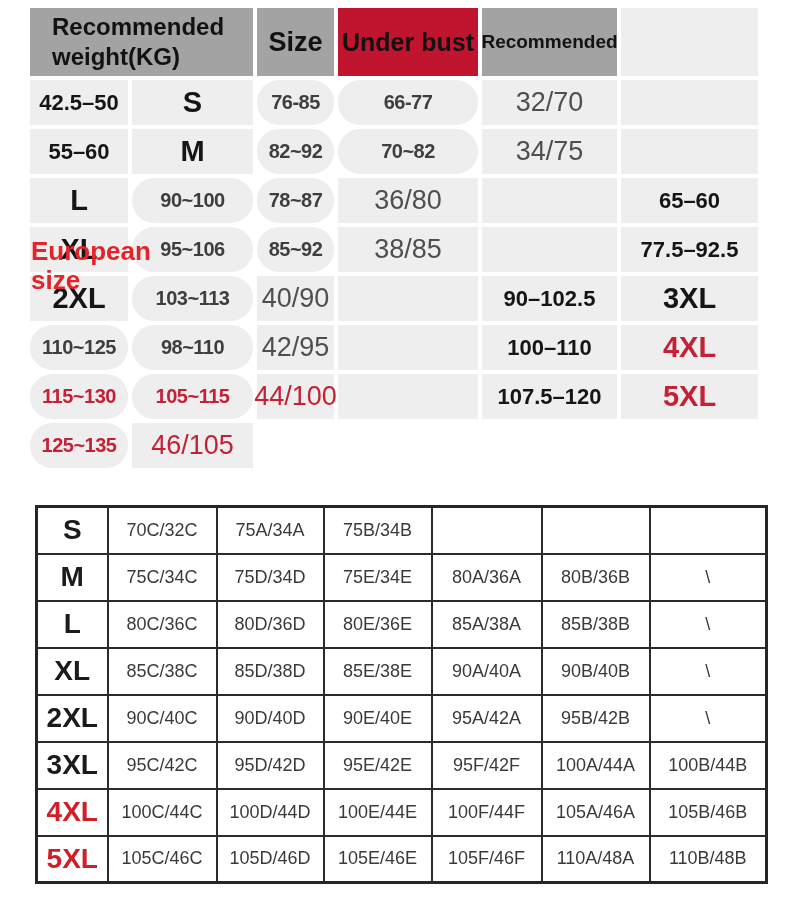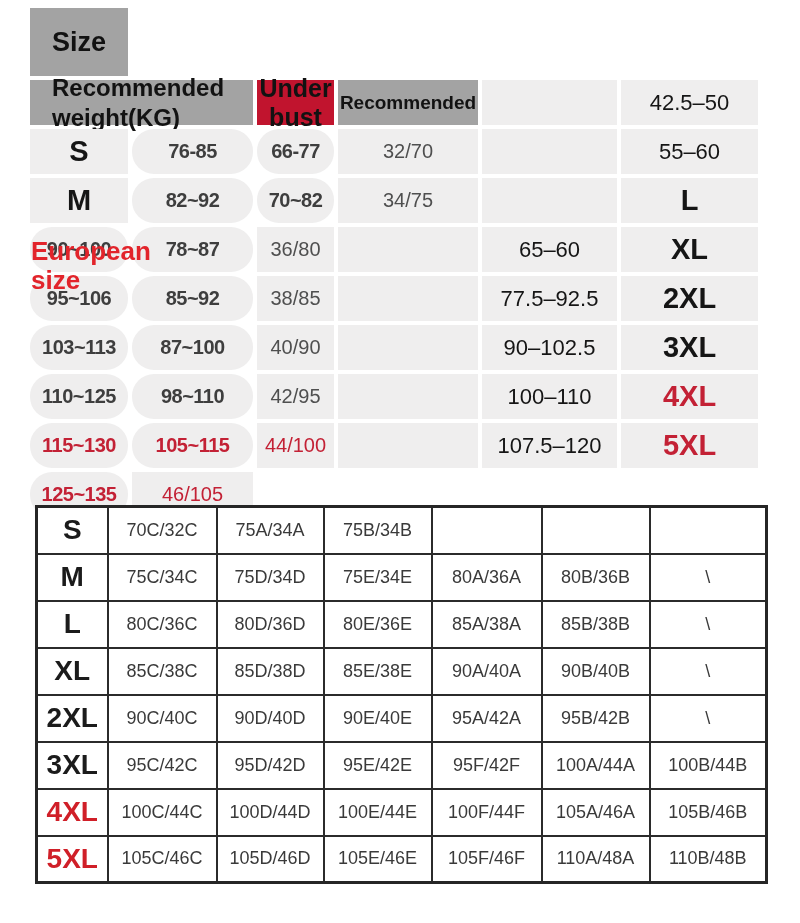--- a/index.html
+++ b/index.html
@@ -44,24 +44,24 @@
   .h-size { font-size: 27px; }
   .h-red  { background: #c1142e; font-size: 25px; }
   .h-rec  { font-size: 19px; }
 
   .c {
     display: flex;
     align-items: center;
     justify-content: center;
     background: #efeeee;
   }
-  .c.weight { font-weight: normal; font-size: 22px; color: #151515; }
+  .c.weight { font-weight: bold; font-size: 22px; color: #151515; }
   .c.size   { font-weight: bold; font-size: 29px; color: #151515; }
   .c.bust   { font-weight: bold; font-size: 20px; color: #3e3e3e; letter-spacing: -0.5px; border-radius: 22px; }
-  .c.rec    { font-size: 20px; color: #4f4f4f; }
+  .c.rec    { font-size: 27px; color: #4f4f4f; }
   .c.red-text { color: #c32135; }
 
   .euro-label {
     position: absolute;
     left: 31px;
     top: 237px;
     width: 102px;
     font-weight: bold;
     font-size: 26px;
     line-height: 1.12;
@@ -92,22 +92,22 @@
   }
   .bottom-table td.lbl { font-size: 28px; font-weight: bold; color: #1b1b1b; }
   .bottom-table td.lbl.red-text { color: #d01f28; }
 </style>
 </head>
 <body>
 
 <div class="screen">
 
   <div class="top-table">
+    <div class="h h-weight">Recommended weight(KG)</div>
     <div class="h h-size">Size</div>
-    <div class="h h-weight">Recommended weight(KG)</div>
     <div class="h h-red">Under bust</div>
     <div class="h h-rec">Recommended</div>
 
     <div class="c side"></div>
     <div class="c weight">42.5–50</div>
     <div class="c size">S</div>
     <div class="c bust">76-85</div>
     <div class="c bust">66-77</div>
     <div class="c rec">32/70</div>
 
@@ -128,21 +128,20 @@
     <div class="c weight">65–60</div>
     <div class="c size">XL</div>
     <div class="c bust">95~106</div>
     <div class="c bust">85~92</div>
     <div class="c rec">38/85</div>
 
     <div class="c side"></div>
     <div class="c weight">77.5–92.5</div>
     <div class="c size">2XL</div>
     <div class="c bust">103~113</div>
-    <div class="c bust">87~100</div>
     <div class="c rec">40/90</div>
 
     <div class="c side"></div>
     <div class="c weight">90–102.5</div>
     <div class="c size">3XL</div>
     <div class="c bust">110~125</div>
     <div class="c bust">98~110</div>
     <div class="c rec">42/95</div>
 
     <div class="c side"></div>

